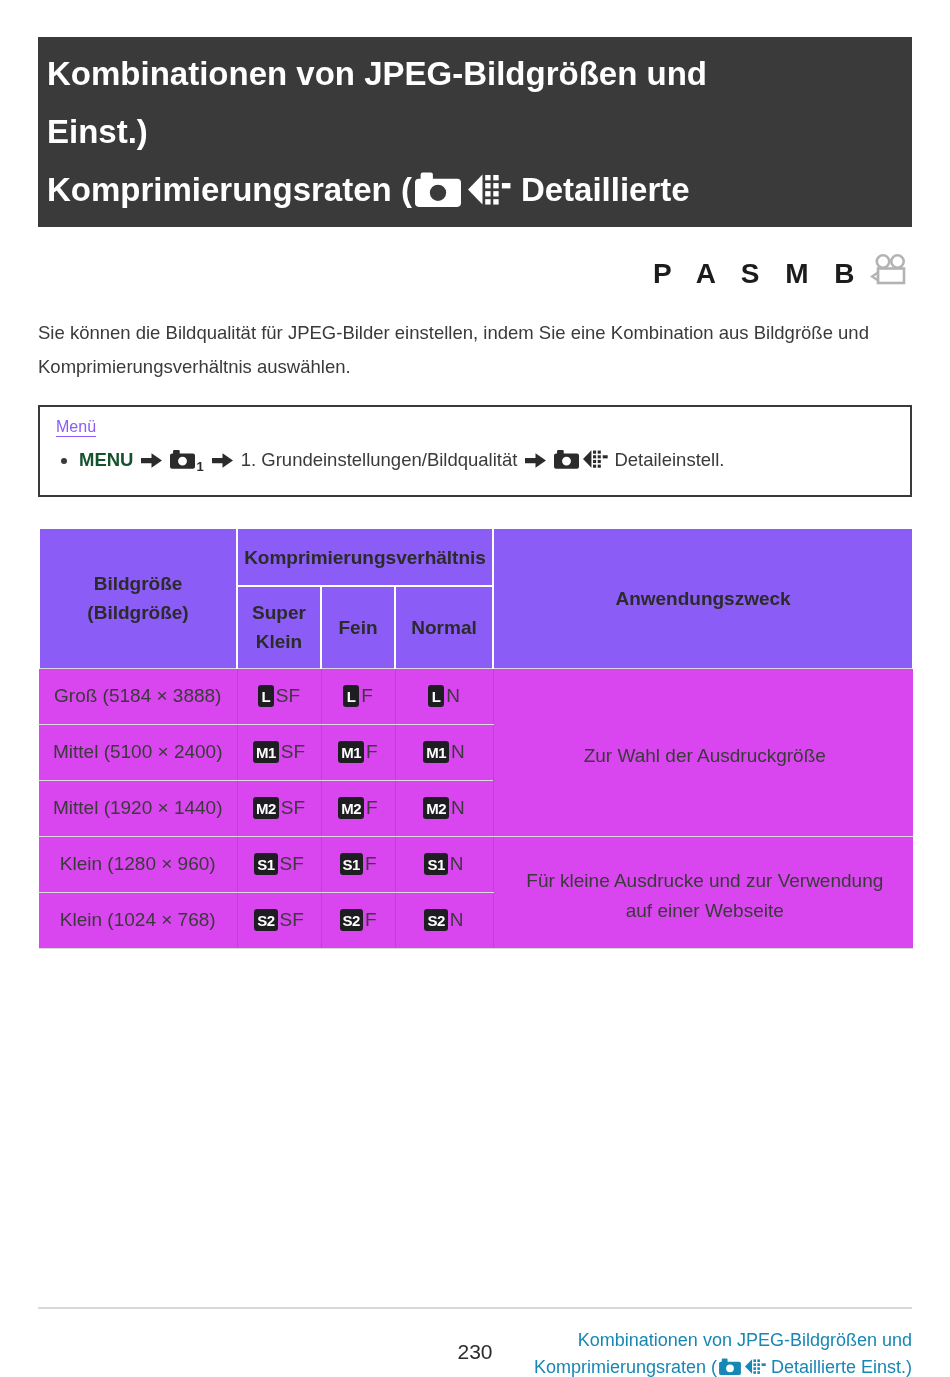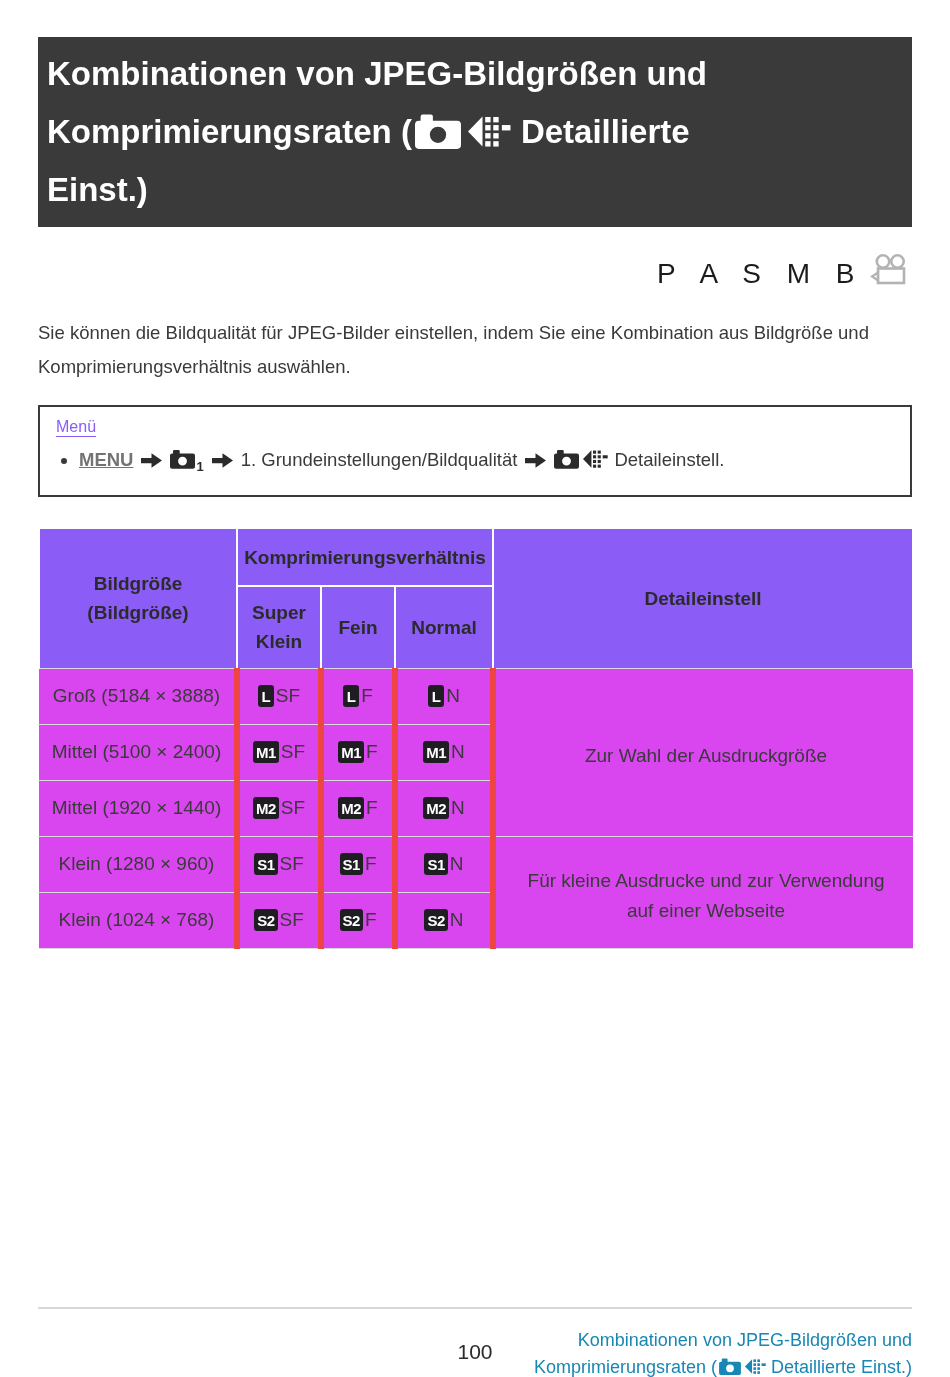--- a/index.html
+++ b/index.html
@@ -17,38 +17,38 @@
     background:#3a3a3a; color:#fff;
     padding:8px 8px 8px 9px;
     font-size:33px; font-weight:bold; line-height:58px;
   }
   .banner .ic-camera { width:46px; height:36px; vertical-align:-6px; margin:0 7px 0 3px; }
   .banner .ic-quality { width:43px; height:35px; vertical-align:-6px; margin-right:10px; }
 
   
   .modes-row { margin:26px 38px 0; text-align:right; height:36px; }
   .modes-letters {
-    font-size:28px; font-weight:normal; letter-spacing:9px; color:#1c1c1c;
+    font-size:28px; font-weight:bold; letter-spacing:9px; color:#1c1c1c;
     vertical-align:middle;
     margin-top:21px;
   }
   .ic-movie { width:42px; height:33px; vertical-align:-8px; color:#b3b3b3; margin-left:2px; }
 
   
   .intro { margin:27px 38px 0; font-size:18.5px; line-height:34px; color:#3a3a3a; max-width:874px; }
 
   
   .menu-box { margin:21px 38px 0; border:2px solid #3a3a3a; padding:11px 16px 13px; }
   .menu-heading {
     font-size:16px; font-weight:normal; color:#8b5cf6;
     text-decoration:underline; text-underline-offset:4px;
   }
   .menu-box ul { list-style:disc; margin:9px 0 0; padding-left:23px; }
   .menu-box li { font-size:18.5px; color:#3a3a3a; line-height:30px; }
-  .menu-bold { font-weight:bold; color:#737373;text-decoration:underline; }
+  .menu-bold { font-weight:bold; color:#14532d; }
   .ic-arrow { width:21px; height:15px; color:#2b2b2b; vertical-align:-2px; margin:0 8px; }
   .menu-box .ic-camera, .menu-box .ic-quality { width:25px; height:20px; color:#2b2b2b; vertical-align:-3px; }
   .menu-box .ic-quality { margin-left:4px; margin-right:6px; }
   .cam-sub { font-size:13px; font-weight:bold; color:#2b2b2b; vertical-align:-5px; margin-left:1px; }
 
   
   table.spec {
     margin:30px 38px 0; width:874px;
     border-collapse:collapse; table-layout:fixed;
     font-size:19px; color:#3a3a3a;
@@ -59,21 +59,21 @@
     text-align:center; vertical-align:middle; line-height:29px;
   }
   table.spec thead tr.h1 { height:58px; }
   table.spec thead tr.h2 { height:82px; }
   table.spec th.th-bottom { border-bottom:1px solid #d9d9d9; }
   table.spec tbody tr { height:56px; }
   table.spec td {
     border-top:1px solid #d9d9d9; border-bottom:1px solid #d9d9d9;
     text-align:center; vertical-align:middle; background:#d946ef;
   }
-  table.spec td.vline { border-left:6px solid #ef4444; }
+  table.spec td.vline { border-left:1px solid #ef4444; }
   table.spec td.purpose { text-align:center; padding:8px 14px 0 17px; line-height:30px; }
   .badge {
     display:inline-block; min-width:16px; padding:4px 3px 3px;
     background:#1d1d22; color:#fff; border-radius:3px;
     font-size:15px; font-weight:bold; line-height:15px;
     text-align:center; letter-spacing:-0.5px;
   }
   .suffix { margin-left:2px; }
 
   
@@ -126,26 +126,26 @@
     <symbol id="sym-arrow" viewBox="0 0 20 14">
       <path fill="currentColor" d="M0 4.5 H10 V0 L20 7 L10 14 V9.5 H0 Z"></path>
     </symbol>
   </defs>
 </svg>
 
 <div class="page">
 
   <header class="banner">
     <div class="banner-line">Kombinationen von JPEG-Bildgrößen und</div>
+    <div class="banner-line">Einst.)</div>
     <div class="banner-line"><span>Komprimierungsraten (</span><svg class="ic-camera">
           <use href="#sym-camera"></use>
         </svg><svg class="ic-quality">
           <use href="#sym-quality"></use>
         </svg><span>Detaillierte</span></div>
-    <div class="banner-line">Einst.)</div>
   </header>
 
   <div class="modes-row">
     <span class="modes-letters">P A S M B</span>
     <svg class="ic-movie">
         <use href="#sym-movie"></use>
       </svg>
   </div>
 
   <p class="intro">Sie können die Bildqualität für JPEG-Bilder einstellen, indem Sie eine Kombination aus Bildgröße und Komprimierungsverhältnis auswählen.</p>
@@ -177,21 +177,21 @@
         <col style="width:98px">
         <col style="width:420px">
     </colgroup>
     <thead>
       <tr class="h1">
         <th rowspan="2" class="th-bottom">
           <div>Bildgröße</div>
           <div>(Bildgröße)</div>
         </th>
         <th colspan="3">Komprimierungsverhältnis</th>
-        <th rowspan="2" class="th-bottom">Detaileinstell</th>
+        <th rowspan="2" class="th-bottom">Anwendungszweck</th>
       </tr>
       <tr class="h2">
         <th class="th-bottom">Super Klein</th>
         <th class="th-bottom">Fein</th>
         <th class="th-bottom">Normal</th>
       </tr>
     </thead>
     <tbody>
       <tr>
         <td>Groß (5184 × 3888)</td>
@@ -223,21 +223,21 @@
         <td>Klein (1024 × 768)</td>
         <td class="vline"><span class="badge">S2</span><span class="suffix">SF</span></td>
         <td class="vline"><span class="badge">S2</span><span class="suffix">F</span></td>
         <td class="vline"><span class="badge">S2</span><span class="suffix">N</span></td>
       </tr>
     </tbody>
   </table>
 
   <div class="footer-rule"></div>
   <footer class="footer">
-    <div class="page-number">100</div>
+    <div class="page-number">230</div>
     <div class="footer-link">
       <div>Kombinationen von JPEG-Bildgrößen und</div>
       <div><span>Komprimierungsraten (</span><svg class="ic-camera">
             <use href="#sym-camera"></use>
           </svg><svg class="ic-quality">
             <use href="#sym-quality"></use>
           </svg><span>Detaillierte Einst.)</span></div>
     </div>
   </footer>
 

